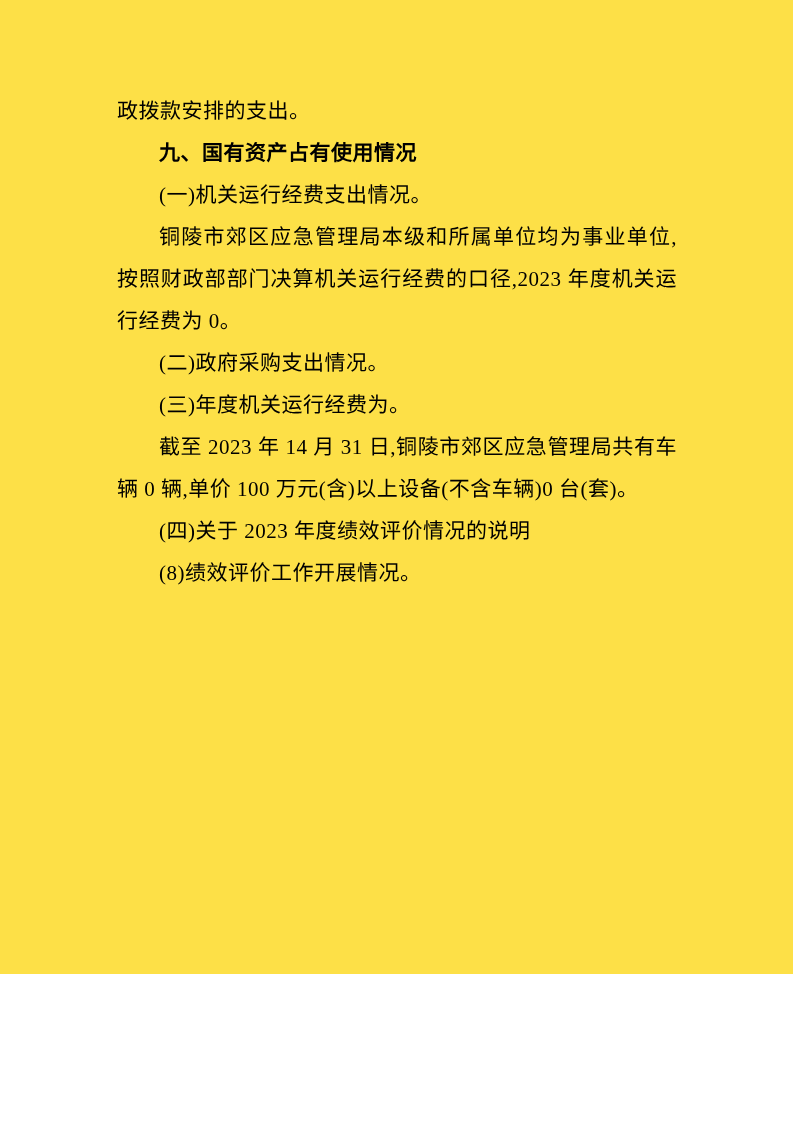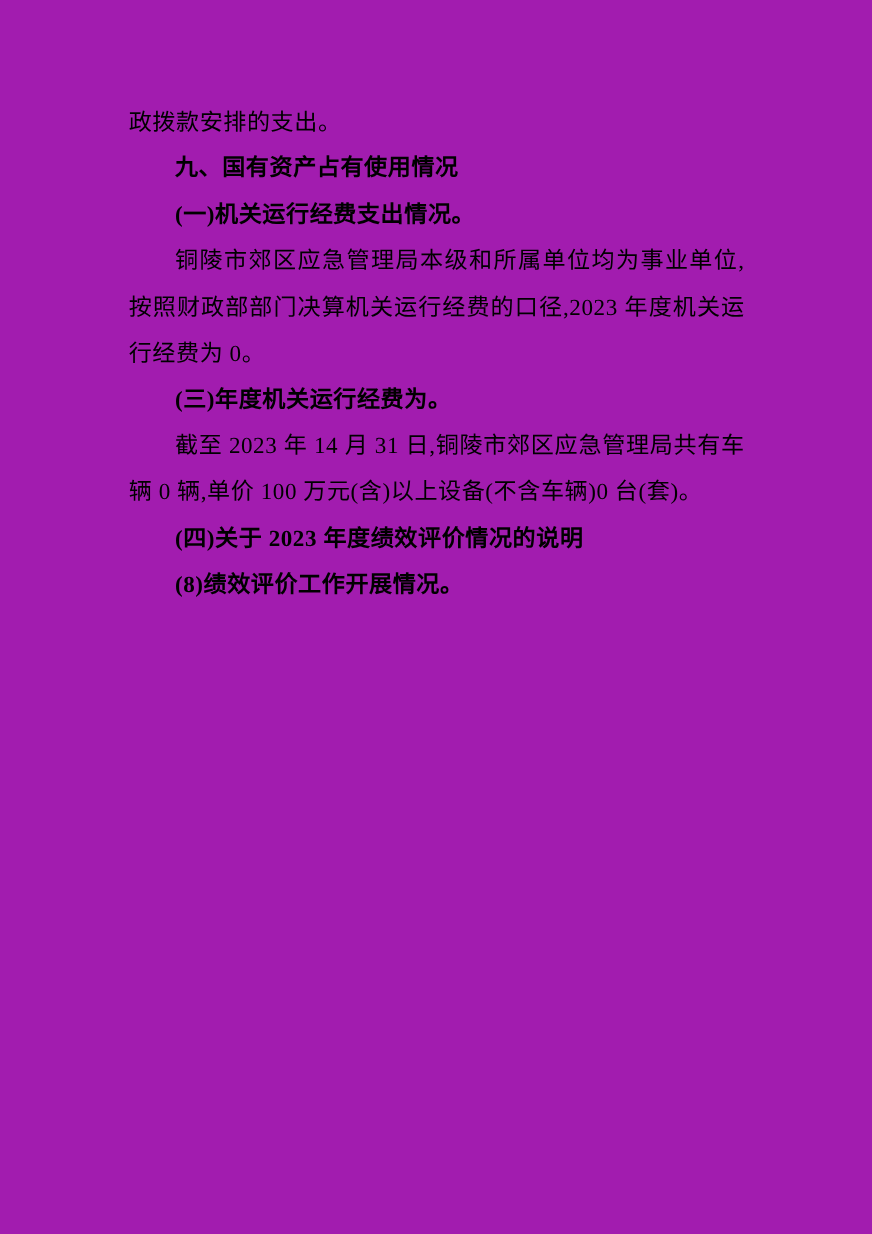--- a/index.html
+++ b/index.html
@@ -3,22 +3,22 @@
 <meta charset="utf-8">
 <style>
   html, body {
     margin: 0;
     padding: 0;
     background: #ffffff;
   }
   .page {
     position: relative;
     width: 793px;
-    height: 1122px;
-    background: #a21caf;
+    height: 974px;
+    background: #fde047;
     overflow: hidden;
     font-family: "Liberation Serif", "DejaVu Serif", serif;
     color: #000000;
   }
   .text-block {
     position: absolute;
     left: 117px;
     top: 90px;
     width: 560px;
     font-size: 21px;
@@ -36,31 +36,32 @@
   .p-body {
     text-indent: 2em;
   }
   .h-section {
     text-indent: 2em;
     font-weight: bold;
     font-family: "Liberation Sans", "DejaVu Sans", sans-serif;
   }
   .h-sub {
     text-indent: 2em;
-    font-weight: bold;
+    font-weight: normal;
     font-family: "Liberation Serif", "DejaVu Serif", serif;
   }
 </style>
 </head>
 <body>
 
 <div class="page">
   <div class="text-block">
     <p class="p-cont">政拨款安排的支出。</p>
     <p class="h-section">九、国有资产占有使用情况</p>
     <p class="h-sub">(一)机关运行经费支出情况。</p>
     <p class="p-body">铜陵市郊区应急管理局本级和所属单位均为事业单位,按照财政部部门决算机关运行经费的口径,2023 年度机关运行经费为 0。</p>
+    <p class="h-sub">(二)政府采购支出情况。</p>
     <p class="h-sub">(三)年度机关运行经费为。</p>
     <p class="p-body">截至 2023 年 14 月 31 日,铜陵市郊区应急管理局共有车辆 0 辆,单价 100 万元(含)以上设备(不含车辆)0 台(套)。</p>
     <p class="h-sub">(四)关于 2023 年度绩效评价情况的说明</p>
     <p class="h-sub">(8)绩效评价工作开展情况。</p>
   </div>
 </div>
 
 </body></html>

